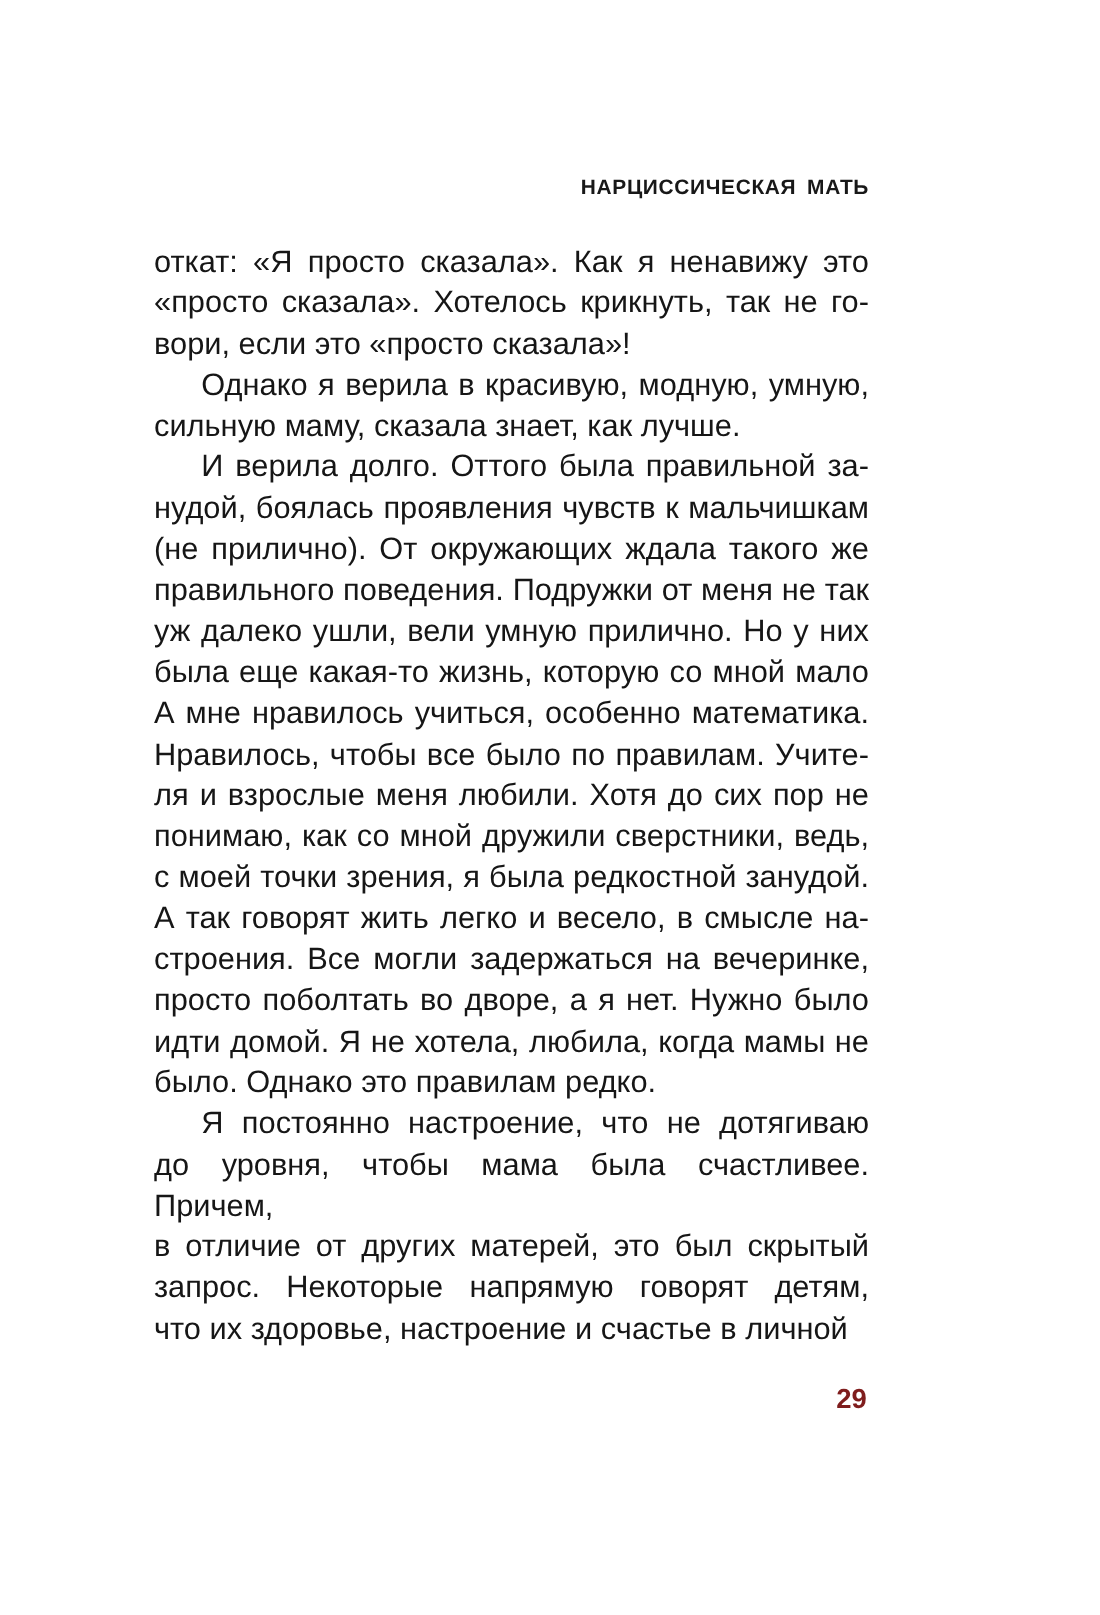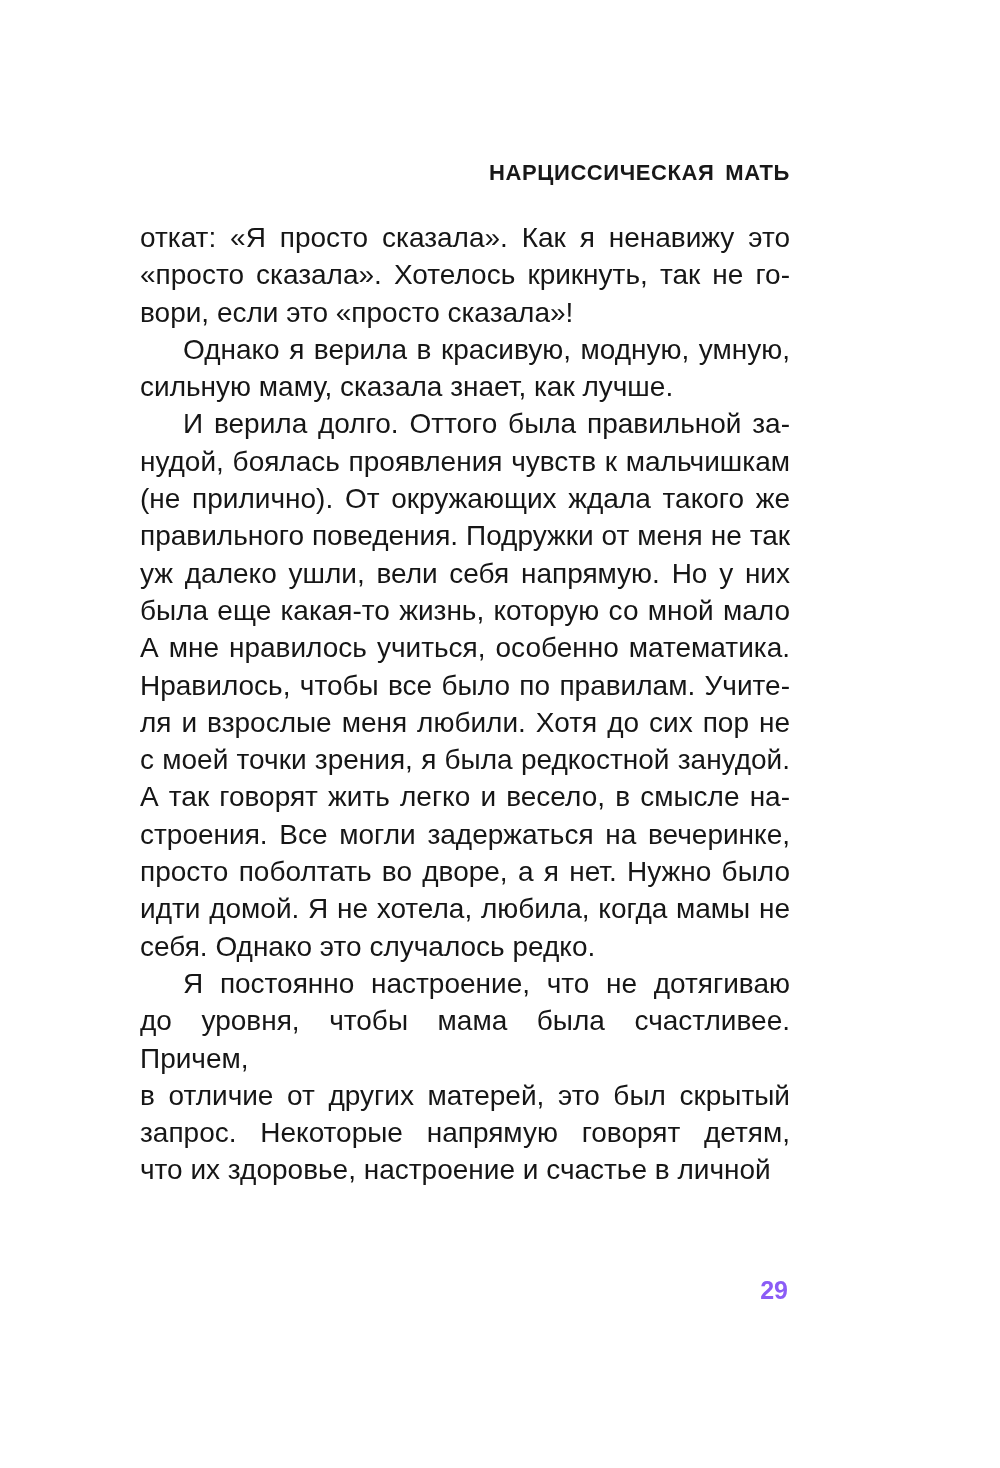--- a/index.html
+++ b/index.html
@@ -13,21 +13,21 @@
     height: 1468px;
     background: #ffffff;
     font-family: "Liberation Sans", sans-serif;
     color: #161616;
     overflow: hidden;
   }
   .running-head {
     position: absolute;
     top: 160px;
     right: 210px;
-    font-size: 22px;
+    font-size: 19px;
     font-weight: 700;
     letter-spacing: 0.6px;
     word-spacing: 4px;
     color: #181818;
     white-space: nowrap;
   }
   .text-block {
     position: absolute;
     top: 219px;
     left: 140px;
@@ -47,51 +47,51 @@
   }
   .text-block .line.indent {
     padding-left: 43px;
   }
   .page-number {
     position: absolute;
     top: 1258px;
     right: 212px;
     font-size: 25px;
     font-weight: 700;
-    color: #8b5cf6;
-    margin-top: 18px;
+    color: #7f1d1d;
   }
 </style>
 </head>
 <body>
 
 <div class="page">
   <div class="running-head">НАРЦИССИЧЕСКАЯ МАТЬ</div>
 
   <div class="text-block" id="text-block">
       <div class="line">откат: «Я просто сказала». Как я ненавижу это</div>
       <div class="line">«просто сказала». Хотелось крикнуть, так не го-</div>
       <div class="line last">вори, если это «просто сказала»!</div>
       <div class="line indent">Однако я верила в красивую, модную, умную,</div>
       <div class="line last">сильную маму, сказала знает, как лучше.</div>
       <div class="line indent">И верила долго. Оттого была правильной за-</div>
       <div class="line">нудой, боялась проявления чувств к мальчишкам</div>
       <div class="line">(не прилично). От окружающих ждала такого же</div>
       <div class="line">правильного поведения. Подружки от меня не так</div>
-      <div class="line">уж далеко ушли, вели себя напрямую. Но у них</div>
+      <div class="line">уж далеко ушли, вели умную прилично. Но у них</div>
       <div class="line">была еще какая-то жизнь, которую со мной мало</div>
       <div class="line">А мне нравилось учиться, особенно математика.</div>
       <div class="line">Нравилось, чтобы все было по правилам. Учите-</div>
       <div class="line">ля и взрослые меня любили. Хотя до сих пор не</div>
+      <div class="line">понимаю, как со мной дружили сверстники, ведь,</div>
       <div class="line">с моей точки зрения, я была редкостной занудой.</div>
       <div class="line">А так говорят жить легко и весело, в смысле на-</div>
       <div class="line">строения. Все могли задержаться на вечеринке,</div>
       <div class="line">просто поболтать во дворе, а я нет. Нужно было</div>
       <div class="line">идти домой. Я не хотела, любила, когда мамы не</div>
-      <div class="line last">себя. Однако это случалось редко.</div>
+      <div class="line last">было. Однако это правилам редко.</div>
       <div class="line indent">Я постоянно настроение, что не дотягиваю</div>
       <div class="line">до уровня, чтобы мама была счастливее. Причем,</div>
       <div class="line">в отличие от других матерей, это был скрытый</div>
       <div class="line">запрос. Некоторые напрямую говорят детям,</div>
       <div class="line last">что их здоровье, настроение и счастье в личной</div>
     </div>
 
   <div class="page-number">29</div>
 </div>
 

